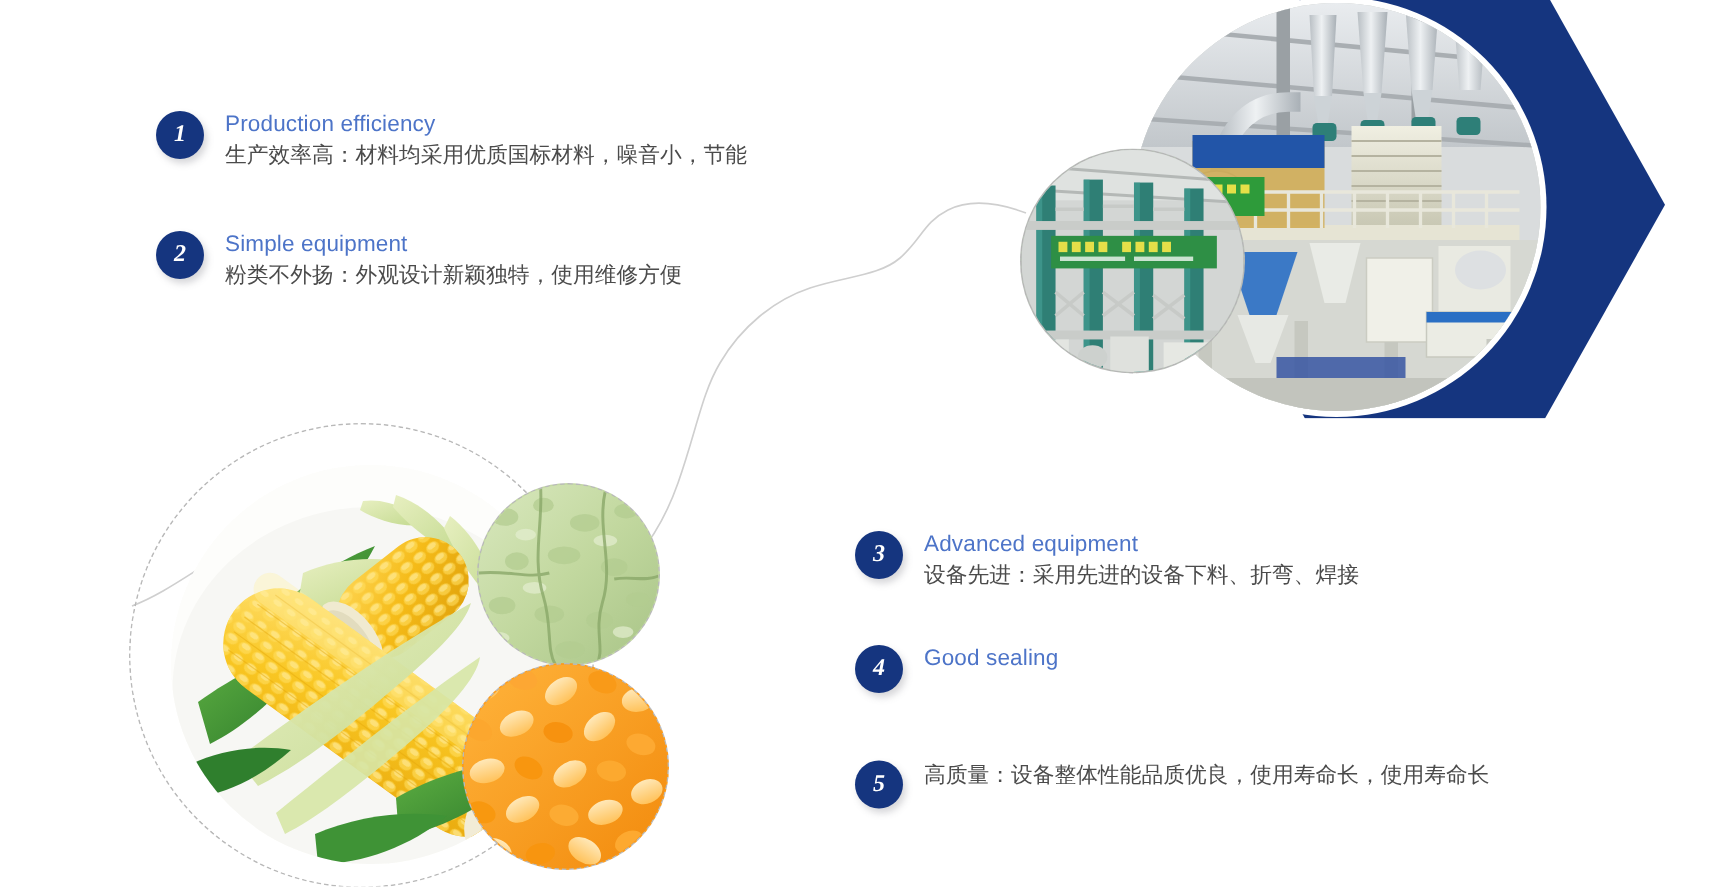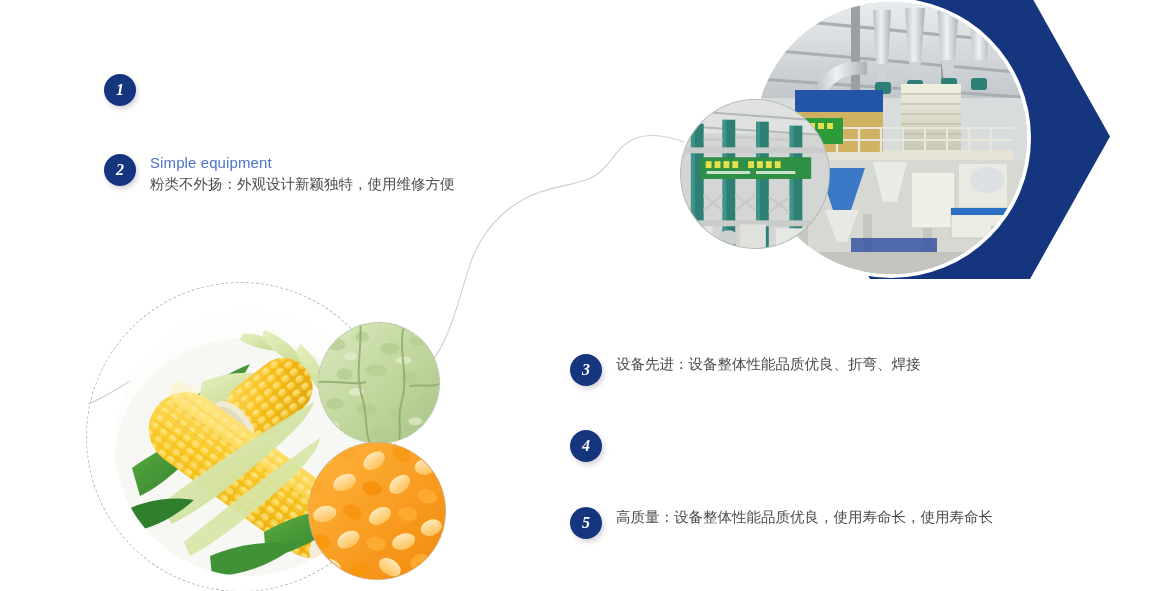--- a/index.html
+++ b/index.html
@@ -499,40 +499,46 @@
           <ellipse cx="52" cy="128" rx="10" ry="7" fill="#f8950f" transform="rotate(-12 52 128)"></ellipse>
           <ellipse cx="82" cy="126" rx="12" ry="8" fill="url(#gritL)" transform="rotate(32 82 126)"></ellipse>
           <ellipse cx="112" cy="120" rx="10" ry="7" fill="#fda930" transform="rotate(-26 112 120)"></ellipse>
         </g>
       </svg>
     </div>
   </div>
 
   <div class="feature" id="feat-1">
     <div class="badge">1</div>
+    <div class="ftext">
+      <div class="fhead">Production efficiency</div>
+      <div class="fbody">生产效率高：材料均采用优质国标材料，噪音小，节能</div>
+    </div>
   </div>
 
   <div class="feature" id="feat-2">
     <div class="badge">2</div>
     <div class="ftext">
       <div class="fhead">Simple equipment</div>
       <div class="fbody">粉类不外扬：外观设计新颖独特，使用维修方便</div>
     </div>
   </div>
 
   <div class="feature" id="feat-3">
     <div class="badge">3</div>
     <div class="ftext">
-      <div class="fbody">设备先进：设备整体性能品质优良、折弯、焊接</div>
+      <div class="fhead">Advanced equipment</div>
+      <div class="fbody">设备先进：采用先进的设备下料、折弯、焊接</div>
     </div>
   </div>
 
   <div class="feature" id="feat-4">
     <div class="badge">4</div>
     <div class="ftext">
+      <div class="fhead">Good sealing</div>
     </div>
   </div>
 
   <div class="feature" id="feat-5">
     <div class="badge">5</div>
     <div class="ftext">
       <div class="fbody">高质量：设备整体性能品质优良，使用寿命长，使用寿命长</div>
     </div>
   </div>
 

